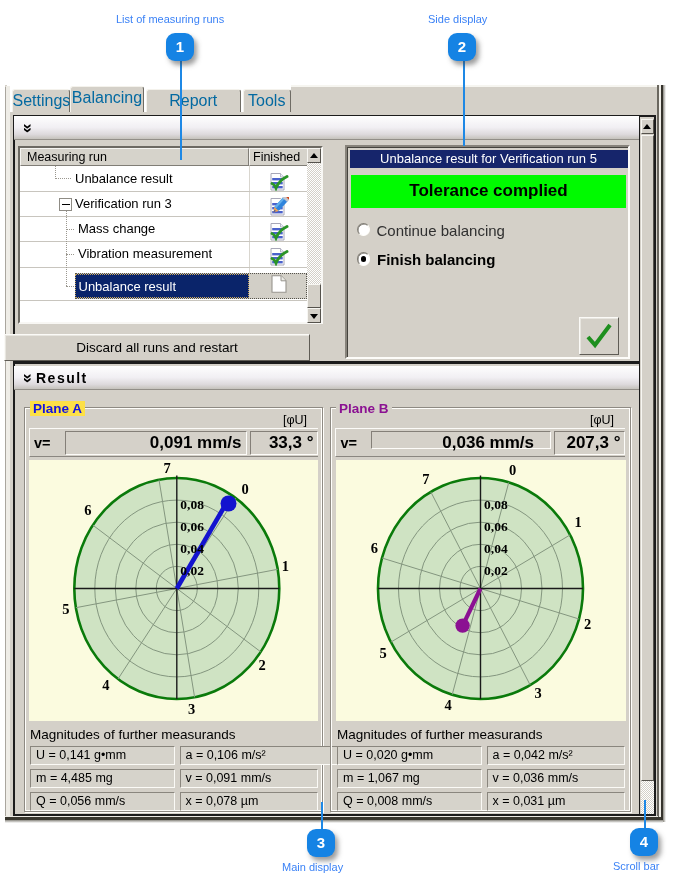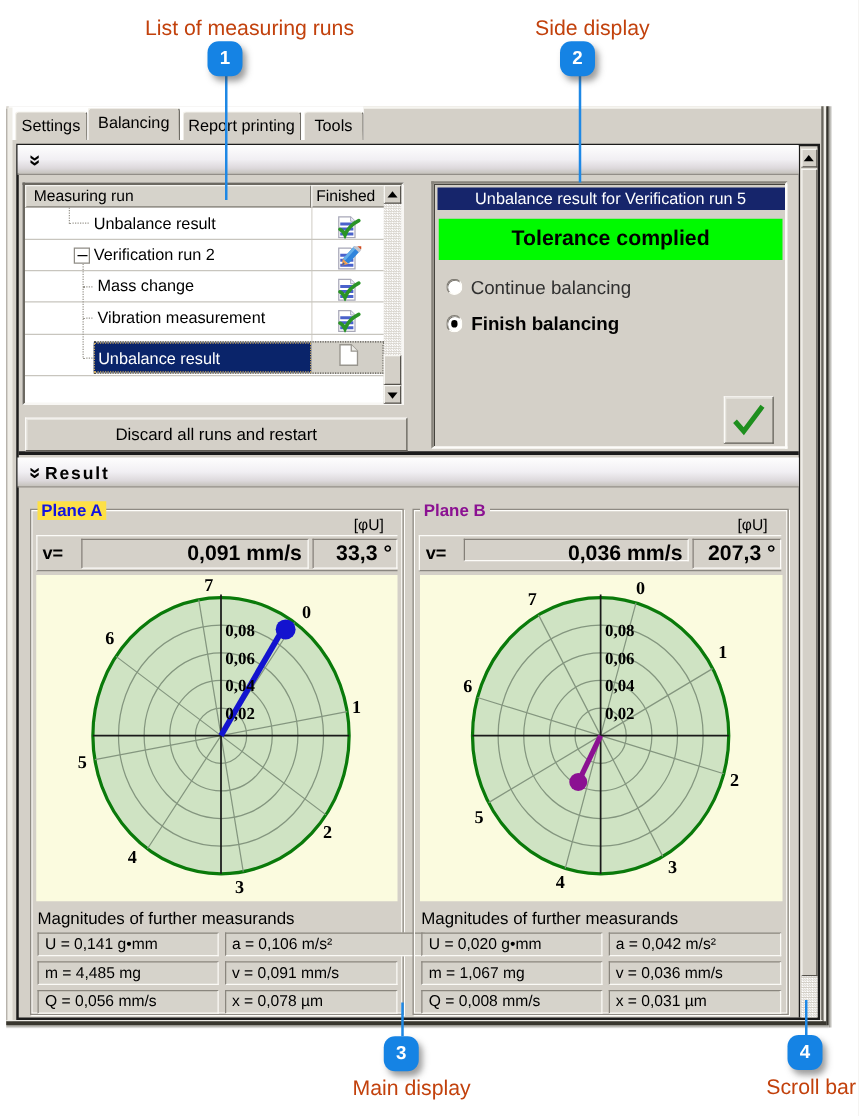--- a/index.html
+++ b/index.html
@@ -1,23 +1,23 @@
 <!DOCTYPE html>
 <html><head><meta charset="utf-8">
 <style>
 *{margin:0;padding:0;box-sizing:border-box}
 html,body{width:687px;height:893px}
 body{position:relative;background:#fff;font-family:"Liberation Sans",sans-serif;color:#000;overflow:hidden}
 .a{position:absolute}
 .callout{position:absolute;z-index:6;width:28px;height:28px;border-radius:9px;background:#1583e4;color:#fff;font-weight:bold;font-size:15px;text-align:center;line-height:28px;box-shadow:3px 4px 5px rgba(60,60,60,.5)}
 .cline{position:absolute;width:2px;background:#1e88e5;z-index:5}
-.note{position:absolute;font-size:17px;color:#c2410c;white-space:nowrap}
+.note{position:absolute;font-size:11px;color:#3b82f6;white-space:nowrap}
 .hdr{position:absolute;left:14px;width:624.5px;height:24px;background:linear-gradient(#fefefe,#f1eff3 50%,#ddd9dc 80%,#c5c2bc);border-bottom:1.5px solid #928e88;font-weight:bold;font-size:14px;letter-spacing:1.5px;line-height:25px;white-space:nowrap}
 .chev{position:absolute;left:6px;top:4.5px;width:16px;height:16px;font-weight:bold;font-size:17px;transform:rotate(90deg);line-height:15px;text-align:center}
-.tab{position:absolute;background:#d4d0c8;border-top:1.5px solid #f4f2ec;border-left:1.5px solid #f4f2ec;border-right:1.5px solid #6f6c65;border-radius:3px 3px 0 0;font-size:13px;text-align:center;color:#000000}
+.tab{position:absolute;background:#d4d0c8;border-top:1.5px solid #f4f2ec;border-left:1.5px solid #f4f2ec;border-right:1.5px solid #6f6c65;border-radius:3px 3px 0 0;font-size:16px;text-align:center;color:#0369a1}
 .sunkbox{position:absolute;background:#d5d1c9;border-top:1.5px solid #847f78;border-left:1.5px solid #847f78;border-bottom:1.5px solid #fdfcf9;border-right:1.5px solid #fdfcf9;font-weight:bold;font-size:17px;white-space:nowrap}
 .cell{position:absolute;height:19px;background:#d6d3cb;border:1px solid #8a867e;border-bottom-color:#fbfaf6;border-right-color:#fbfaf6;font-size:12.5px;line-height:17.5px;padding-left:5px;white-space:nowrap}
 .fieldset{position:absolute;border:1px solid #8e8a83;box-shadow:inset 0 0 0 1px #fffefb,1px 1px 0 #fffefb}
 .btn3d{position:absolute;background:#d4d0c8;border-top:1.5px solid #fbfaf7;border-left:1.5px solid #fbfaf7;border-bottom:1.5px solid #5f5c55;border-right:1.5px solid #5f5c55;box-shadow:inset 1px 1px 0 #e8e6e0}
 .sb{position:absolute;background:#d4d0c8;border-top:1.5px solid #f7f6f2;border-left:1.5px solid #f7f6f2;border-bottom:1.5px solid #55524c;border-right:1.5px solid #55524c}
 .stip{position:absolute;background:repeating-conic-gradient(#ffffff 0% 25%,#d4d0c8 0% 50%);background-size:2px 2px}
 .tsep{position:absolute;left:20px;width:286.5px;height:1px;background:#c8c5be}
 .dot{position:absolute;border:0 dotted #9a978f}
 </style></head>
 <body>
@@ -76,21 +76,21 @@
 <div class="dot" style="left:65.5px;top:210.5px;height:75.5px;border-left-width:1px"></div>
 <div class="dot" style="left:65.5px;top:285.5px;width:8.5px;border-top-width:1px"></div>
 
 <div class="dot" style="left:65.5px;top:228.5px;width:8.5px;border-top-width:1px"></div>
 <div class="dot" style="left:65.5px;top:253.5px;width:8.5px;border-top-width:1px"></div>
 
 <div class="a" style="left:59px;top:197.5px;width:13px;height:13px;background:#fff;border:1px solid #8f8c85"></div>
 <div class="a" style="left:61.5px;top:203.5px;width:8px;height:1px;background:#000"></div>
 
 <div class="a" style="left:75px;top:170.5px;font-size:13px">Unbalance result</div>
-<div class="a" style="left:75px;top:196px;font-size:13px">Verification run 2</div>
+<div class="a" style="left:75px;top:196px;font-size:13px">Verification run 3</div>
 <div class="a" style="left:78px;top:221px;font-size:13px">Mass change</div>
 <div class="a" style="left:78px;top:246px;font-size:13px">Vibration measurement</div>
 
 <div class="a" style="left:74.5px;top:272.5px;width:232px;height:26.5px;background:#d2cfc7;border:1px dotted #55534c"></div>
 <div class="a" style="left:75px;top:273.5px;width:173.5px;height:24.5px;background:#0a246a;border:1px dotted #caa85e"></div>
 <div class="a" style="left:78.5px;top:278.5px;font-size:13px;color:#fff">Unbalance result</div>
 
 <svg class="a" style="left:270px;top:171.5px;width:19px;height:19px" viewBox="0 0 19 19">
     <path d="M1 1.5 L10.5 1.5 L14 5 L14 18 L1 18 Z" fill="#fff" stroke="#a8a8b8" stroke-width="1"></path>
     <path d="M10.5 1.5 L10.5 5 L14 5" fill="#eef" stroke="#a8a8b8" stroke-width=".8"></path>
@@ -149,21 +149,21 @@
 <div class="a" style="left:356.5px;top:252px;width:13.5px;height:13.5px;border-radius:50%;background:#fff;border:1.5px solid;border-color:#807d75 #fffef9 #fffef9 #807d75;box-shadow:inset 0.5px 0.5px 0 #6a675f"></div>
 <div class="a" style="left:360.5px;top:256px;width:5.5px;height:5.5px;border-radius:50%;background:#000"></div>
 <div class="a" style="left:376.5px;top:221.5px;font-size:15px;color:#303030">Continue balancing</div>
 <div class="a" style="left:377px;top:251px;font-size:15px;font-weight:bold">Finish balancing</div>
 
 <div class="btn3d" style="left:579px;top:317px;width:40px;height:38px"></div>
 <svg class="a" style="left:585px;top:323px;width:28px;height:26px" viewBox="0 0 28 26">
     <path d="M3 14 L10 22 L25 2" fill="none" stroke="#1e8f1e" stroke-width="4"></path>
   </svg>
 
-<div class="btn3d" style="left:20px;top:334px;width:306px;height:27px;font-size:13.5px;text-align:center;line-height:25px">Discard all runs and restart</div>
+<div class="btn3d" style="left:4px;top:334px;width:306px;height:27px;font-size:13.5px;text-align:center;line-height:25px">Discard all runs and restart</div>
 
 <div class="hdr" style="top:366px"><span class="chev">»</span><span style="padding-left:22px">Result</span></div>
 
 <div class="fieldset" style="left:23.5px;top:407px;width:299px;height:405px"></div>
 <div class="a" style="left:30px;top:400.5px;font-size:13.5px;font-weight:bold;color:#1414e0;background:#fde047;padding:0 3px">Plane A</div>
 <div class="a" style="left:283px;top:412.5px;font-size:12.5px">[φU]</div>
 <div class="a" style="left:28.5px;top:428px;width:289.5px;height:28.5px;background:#d4d0c8;border-top:1px solid #fcfbf8;border-left:1px solid #fcfbf8;border-bottom:1px solid #8a8680"></div>
 <div class="a" style="left:34px;top:435px;font-size:14.5px;font-weight:bold">v=</div>
 <div class="sunkbox" style="left:64.5px;top:430.5px;width:182px;height:24.5px;text-align:right;line-height:22px;padding-right:4px">0,091 mm/s</div>
 <div class="sunkbox" style="left:249.5px;top:430.5px;width:68px;height:24.5px;text-align:right;line-height:22px;padding-right:3px">33,3 °</div>
@@ -202,21 +202,21 @@
 <div class="cell" style="left:30px;top:769px;width:145px">m = 4,485 mg</div>
 <div class="cell" style="left:179.5px;top:769px;width:138px">v = 0,091 mm/s</div>
 <div class="cell" style="left:30px;top:792px;width:145px">Q = 0,056 mm/s</div>
 <div class="cell" style="left:179.5px;top:792px;width:138px">x = 0,078 µm</div>
 
 <div class="fieldset" style="left:330px;top:407px;width:301px;height:405px"></div>
 <div class="a" style="left:336px;top:400.5px;font-size:13.5px;font-weight:bold;color:#8b1192;background:#d4d0c8;padding:0 3px">Plane B</div>
 <div class="a" style="left:590px;top:412.5px;font-size:12.5px">[φU]</div>
 <div class="a" style="left:335px;top:428px;width:289.5px;height:28.5px;background:#d4d0c8;border-top:1px solid #fcfbf8;border-left:1px solid #fcfbf8;border-bottom:1px solid #8a8680"></div>
 <div class="a" style="left:340.5px;top:435px;font-size:14.5px;font-weight:bold">v=</div>
-<div class="sunkbox" style="left:371px;top:430.5px;width:180px;height:18px;text-align:right;line-height:22px;padding-right:4px">0,036 mm/s</div>
+<div class="sunkbox" style="left:371px;top:430.5px;width:180px;height:18px;text-align:right;line-height:22px;padding-right:16px">0,036 mm/s</div>
 <div class="sunkbox" style="left:554px;top:430.5px;width:70.5px;height:24.5px;text-align:right;line-height:22px;padding-right:3px">207,3 °</div>
 <svg class="a" style="left:336px;top:460px;width:290px;height:261px;background:#fbfbdf" viewBox="0 0 290 261">
 <ellipse cx="144.5" cy="128.5" rx="102.5" ry="110.5" fill="#cfe3c3" stroke="#0a7a0a" stroke-width="2.6"></ellipse>
 <g stroke="#84967f" stroke-width="1" fill="none">
 <ellipse cx="144.5" cy="128.5" rx="20.5" ry="22.1"></ellipse>
 <ellipse cx="144.5" cy="128.5" rx="41" ry="44.2"></ellipse>
 <ellipse cx="144.5" cy="128.5" rx="61.5" ry="66.3"></ellipse>
 <ellipse cx="144.5" cy="128.5" rx="82" ry="88.4"></ellipse>
 <path d="M144.5 128.5L172.8 22.3M144.5 128.5L234.1 74.9M144.5 128.5L243 159M144.5 128.5L194.2 225.1M144.5 128.5L116.2 234.7M144.5 128.5L54.9 182.1M144.5 128.5L46 98M144.5 128.5L94.8 31.9"></path>
 </g>

